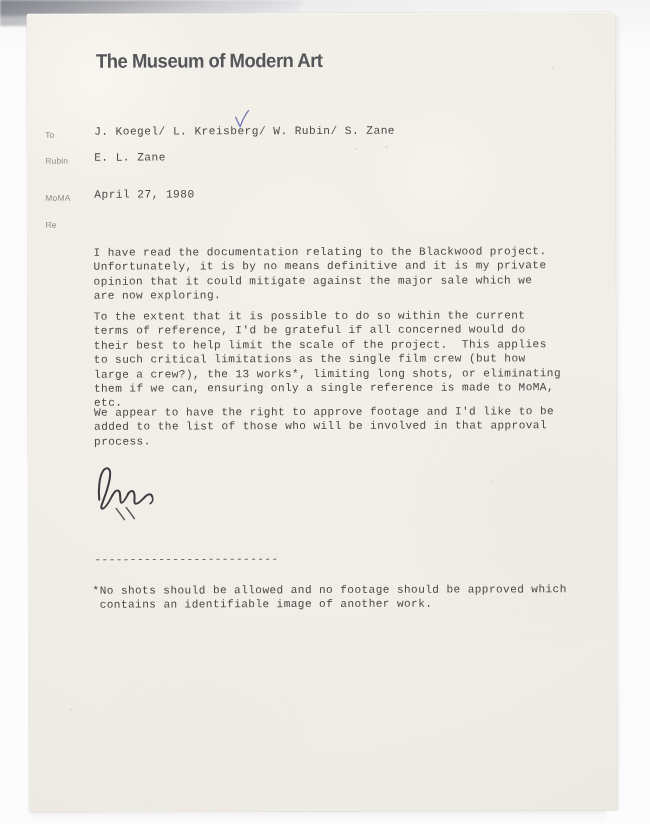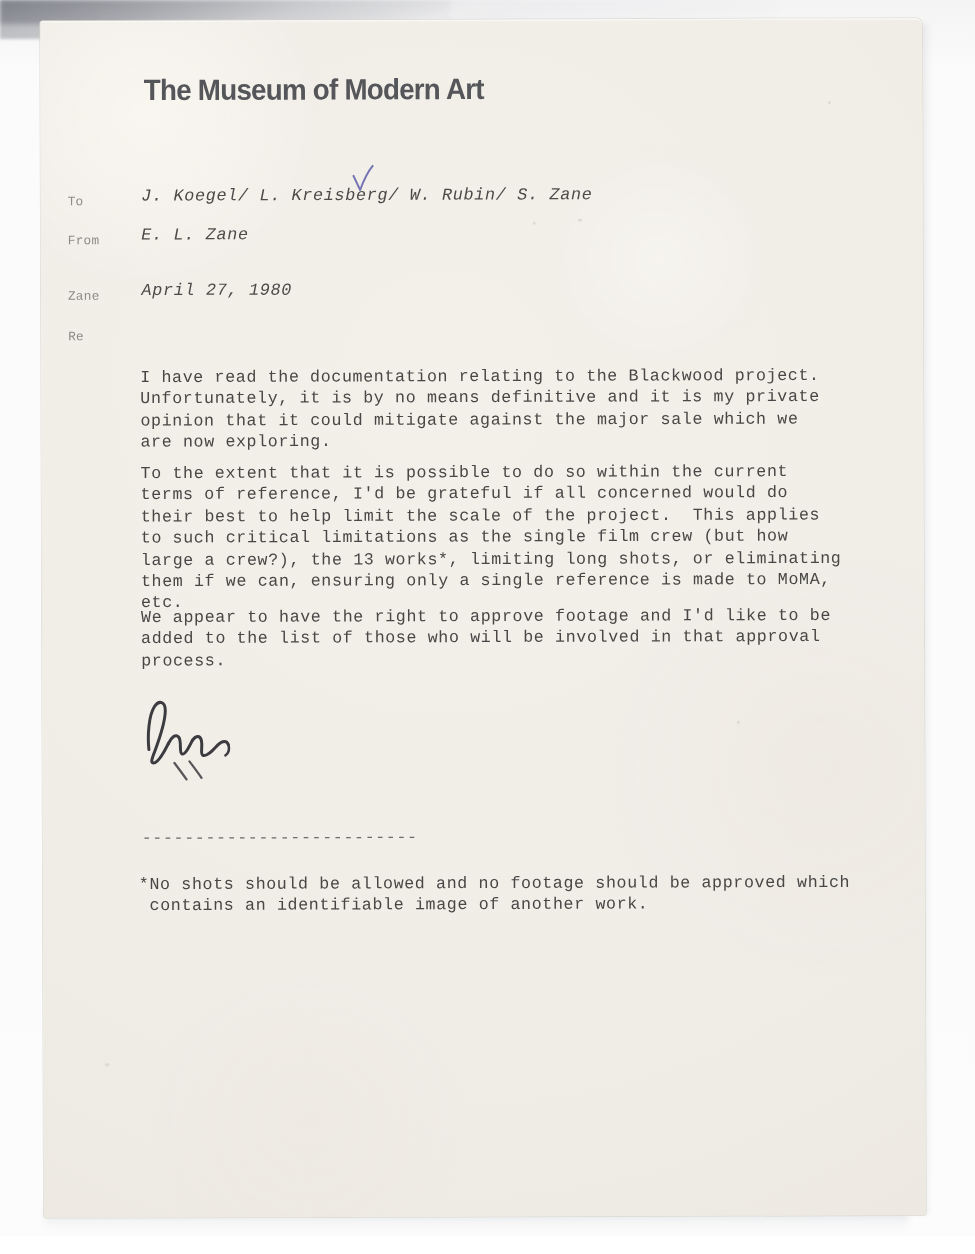--- a/index.html
+++ b/index.html
@@ -138,36 +138,35 @@
 
   
   .memo-field {
     position: absolute;
     font-size: 0;
   }
   .field-label {
     position: absolute;
     left: 0;
     top: 0;
-    font-family: Liberation Mono, monospace;
+    font-family: Liberation Sans, sans-serif;
     font-size: 8.5px;
     color: #8d8b87;
     letter-spacing: 0.15px;
     white-space: nowrap;
   }
   .field-value {
     position: absolute;
     left: 49px;
     top: -4px;
     font-family: "Liberation Mono", monospace;
     font-size: 11.2px;
     color: #4b4a48;
     letter-spacing: 0.45px;
     white-space: nowrap;
-    font-style: italic;
   }
 
   .f-to   { left: 18px; top: 116px; }
   .f-from { left: 18px; top: 142px; }
   .f-date { left: 18px; top: 179px; }
   .f-re   { left: 18px; top: 206px; }
 
   
   .check-mark {
     position: absolute;
@@ -251,26 +250,26 @@
   <div class="content">
 
     <div class="letterhead">The Museum of Modern Art</div>
 
     <div class="memo-field f-to">
       <span class="field-label">To</span>
       <span class="field-value">J. Koegel/ L. Kreisberg/ W. Rubin/ S. Zane</span>
     </div>
 
     <div class="memo-field f-from">
-      <span class="field-label">From</span>
+      <span class="field-label">Rubin</span>
       <span class="field-value">E. L. Zane</span>
     </div>
 
     <div class="memo-field f-date">
-      <span class="field-label">Zane</span>
+      <span class="field-label">MoMA</span>
       <span class="field-value">April 27, 1980</span>
     </div>
 
     <div class="memo-field f-re">
       <span class="field-label">Re</span>
       <span class="field-value"></span>
     </div>
 
     <svg class="check-mark" viewBox="0 0 22 24">
       <path d="M3.6 9.0 C5.2 12.4, 6.6 15.6, 8.0 18.4 C9.6 14.0, 12.2 7.4, 16.4 2.4" fill="none" stroke="#5a5aa8" stroke-width="1.35" stroke-linecap="round" stroke-linejoin="round" opacity="0.82"></path>

